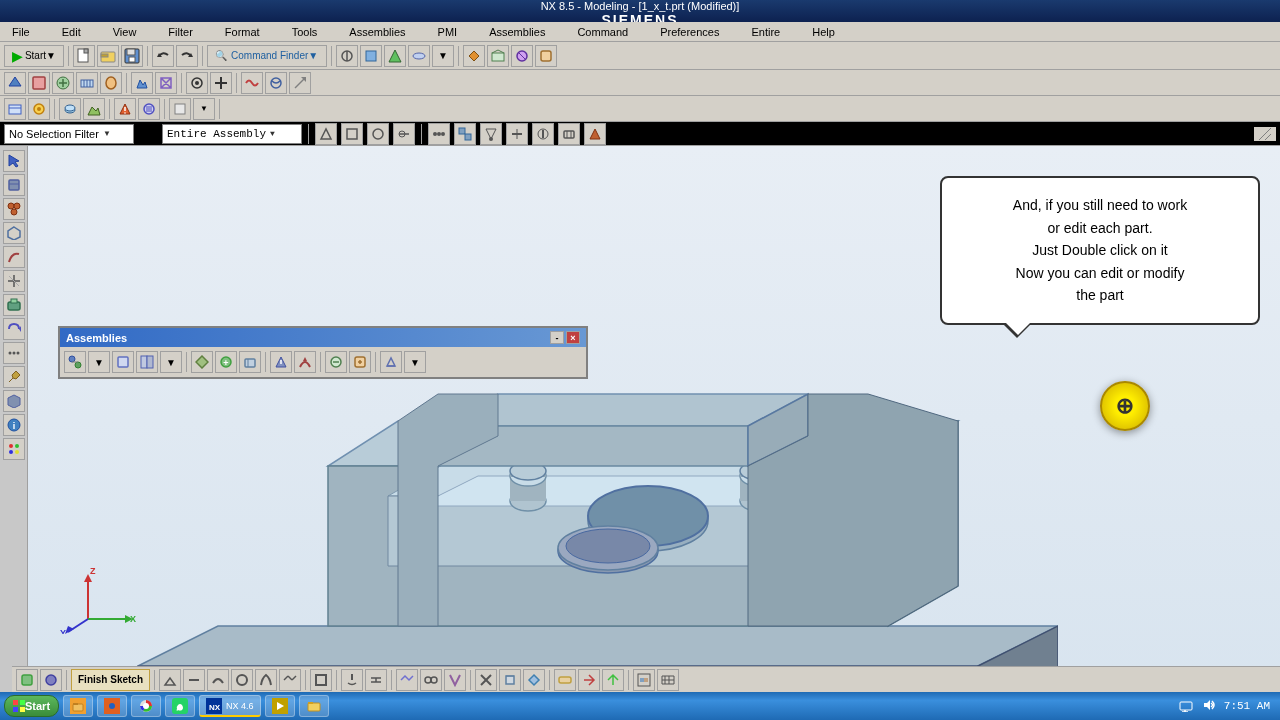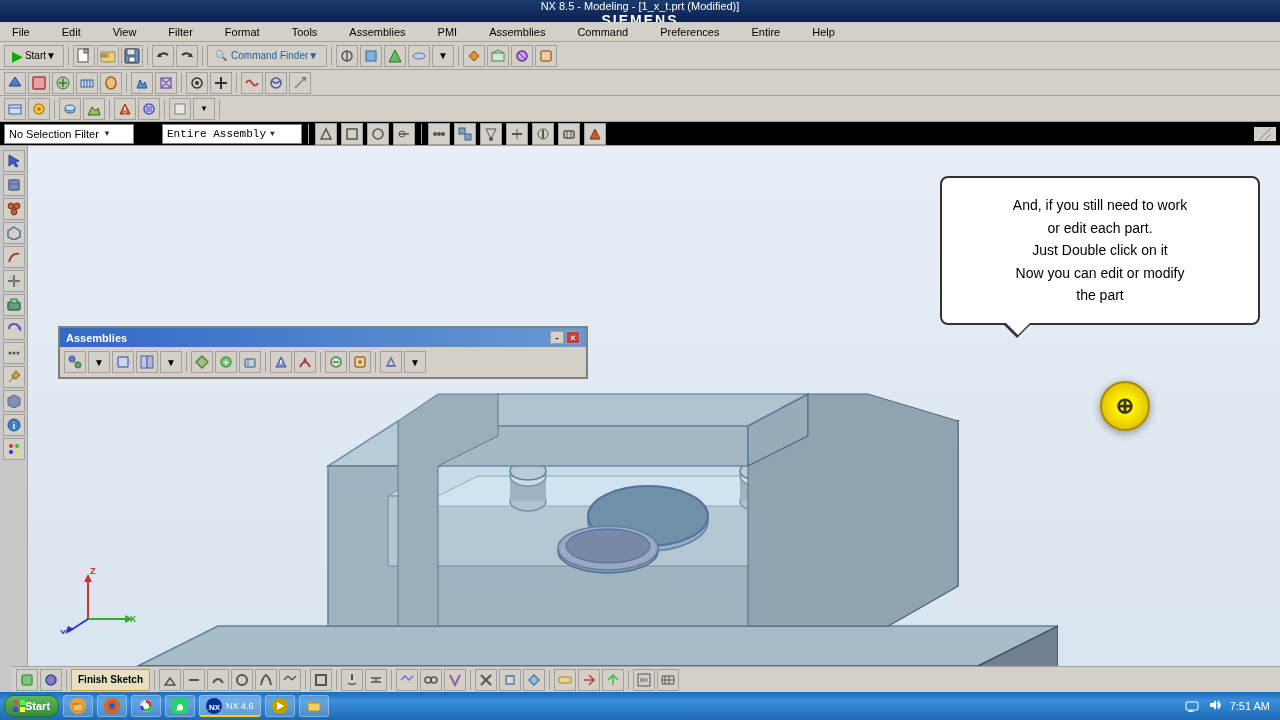--- a/index.html
+++ b/index.html
@@ -279,32 +279,33 @@
       border-radius: 3px;
       display: flex; align-items: center;
       padding: 0 6px;
       gap: 4px;
       cursor: pointer;
       color: white;
       font-size: 11px;
     }
     .taskbar-icon {
       width: 16px; height: 16px;
-      border-radius: 8px;
+      border-radius: 0;
       display: flex; align-items: center; justify-content: center;
       font-size: 12px;
     }
     #taskbar-right {
       margin-left: auto;
       display: flex;
       align-items: center;
       gap: 8px;
       color: white;
       font-size: 11px;
       padding-right: 6px;
+      font-family: Liberation Mono, monospace;
     }
 
     
     #app {
       width: 1280px;
       height: 720px;
       display: flex;
       flex-direction: column;
       overflow: hidden;
       position: relative;

